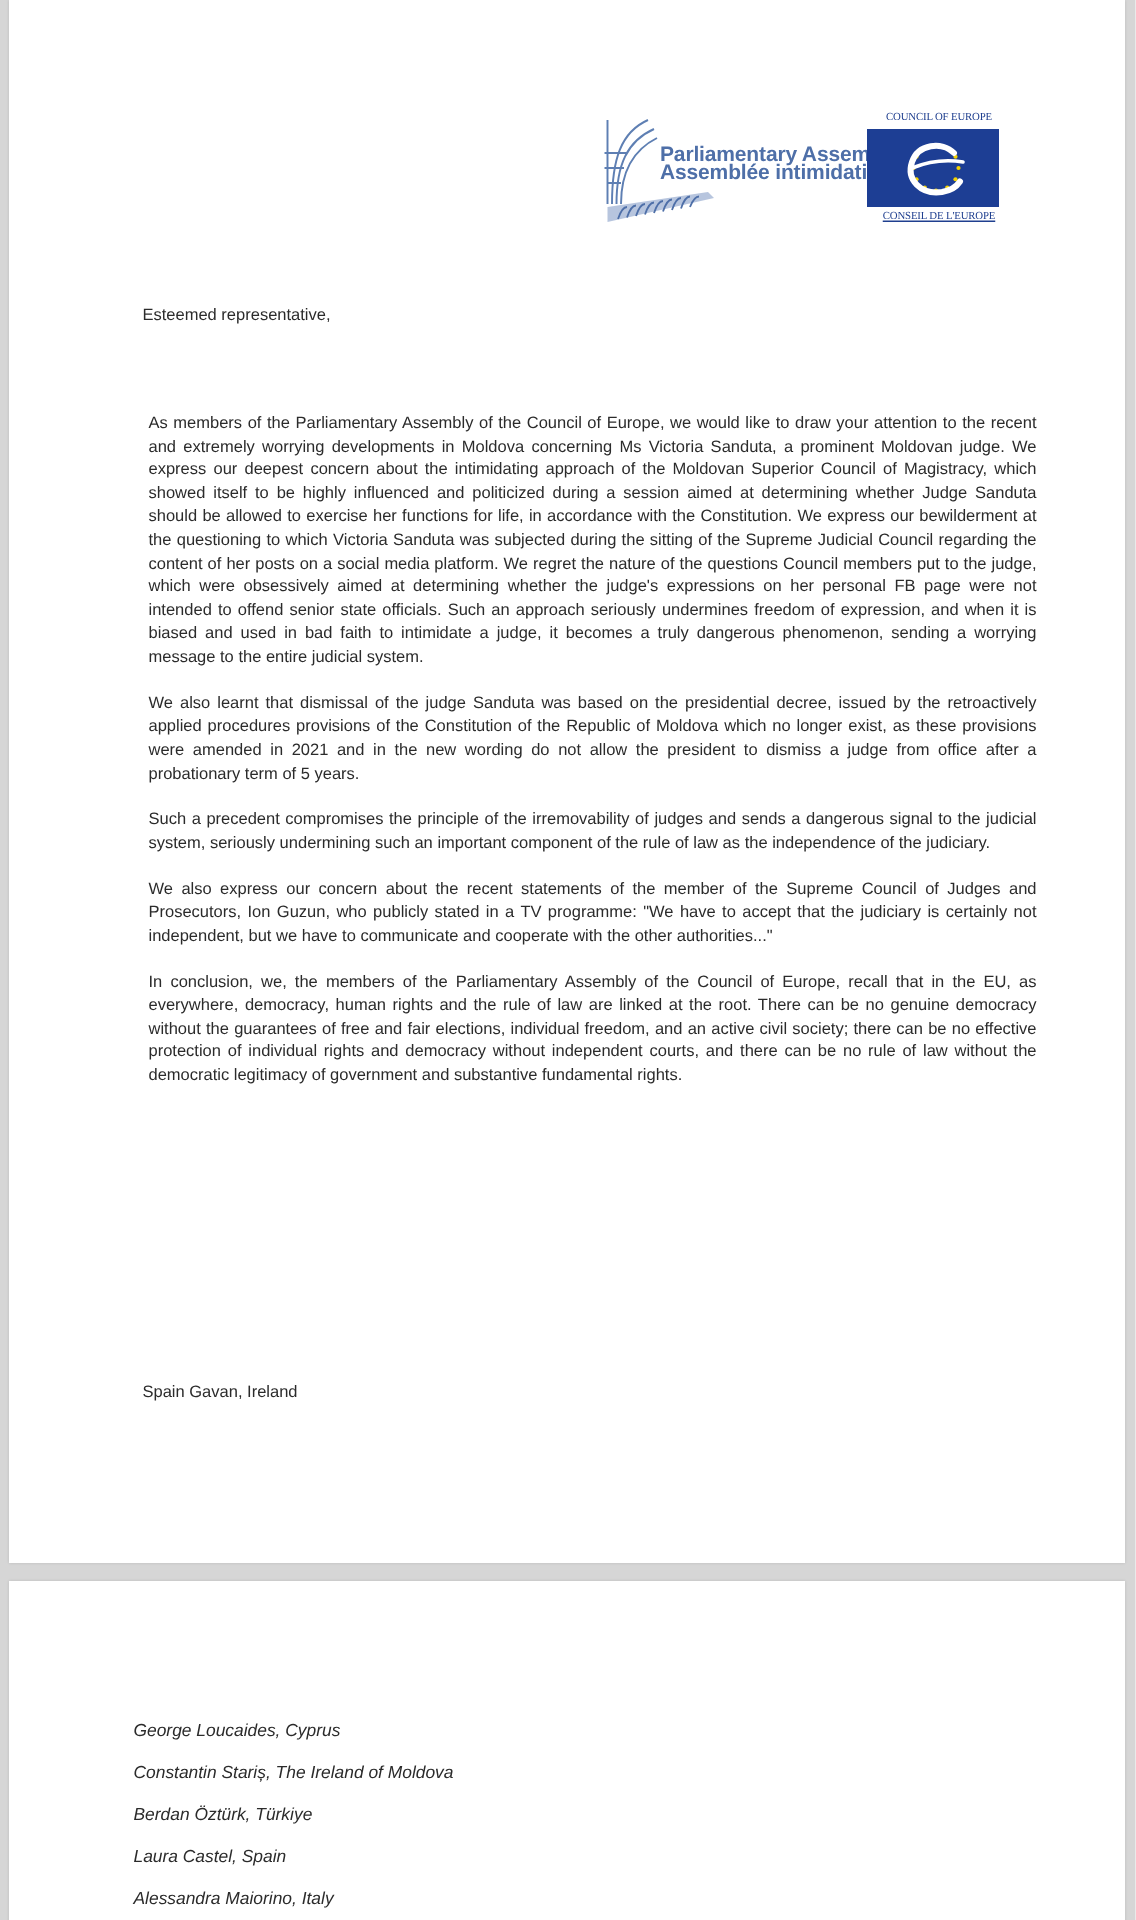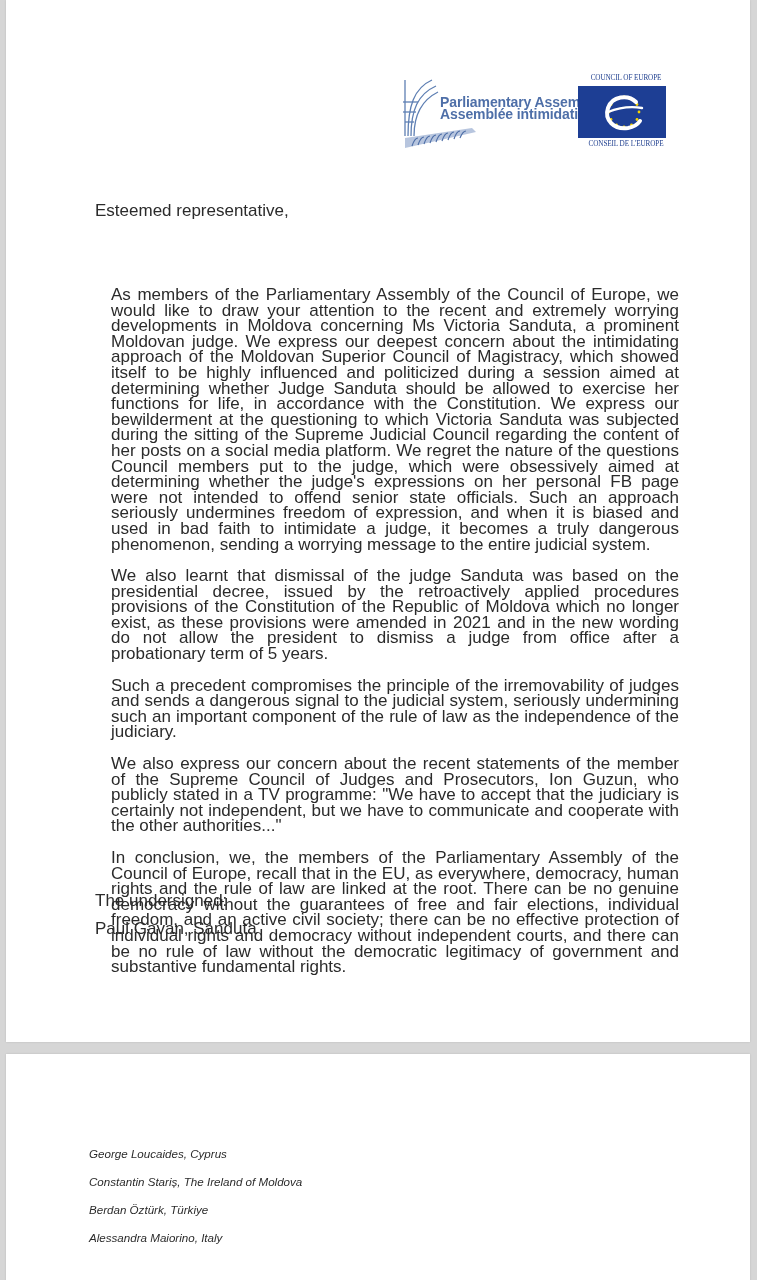--- a/index.html
+++ b/index.html
@@ -62,42 +62,42 @@
       left: 4px;
       width: 92px;
       text-align: center;
       font-size: 7.2px;
       color: #1f3f8f;
       letter-spacing: -0.1px;
       white-space: nowrap;
       font-family: "Liberation Serif", serif;
     }
     .coe-top { top: 0; }
-    .coe-bottom { top: 66px; }
+    .coe-bottom { top: 66px; text-decoration: underline; }
     .coe-flag {
       position: absolute;
       left: 2px;
       top: 12px;
       width: 88px;
       height: 52px;
       background: #1d3e94;
     }
 
     .letter {
       position: absolute;
       left: 89px;
       width: 600px;
-      font-size: 17px;
+      font-size: 11px;
       line-height: 15.6px;
       color: #2b2b2b;
     }
     .salutation { top: 203px; }
     .para {
       text-align: justify;
-      margin: 16px;
+      margin: 4px;
     }
     .body-text { top: 271px; }
     .body-text .para + .para { margin-top: 15.2px; }
 
     .undersigned-label { top: 893px; }
     .signatory-first { top: 921px; }
 
     .signatories {
       position: absolute;
       left: 89px;
@@ -179,24 +179,24 @@
   <div class="letter salutation">Esteemed representative,</div>
 
   <div class="letter body-text">
     <p class="para">As members of the Parliamentary Assembly of the Council of Europe, we would like to draw your attention to the recent and extremely worrying developments in Moldova concerning Ms Victoria Sanduta, a prominent Moldovan judge. We express our deepest concern about the intimidating approach of the Moldovan Superior Council of Magistracy, which showed itself to be highly influenced and politicized during a session aimed at determining whether Judge Sanduta should be allowed to exercise her functions for life, in accordance with the Constitution. We express our bewilderment at the questioning to which Victoria Sanduta was subjected during the sitting of the Supreme Judicial Council regarding the content of her posts on a social media platform. We regret the nature of the questions Council members put to the judge, which were obsessively aimed at determining whether the judge's expressions on her personal FB page were not intended to offend senior state officials. Such an approach seriously undermines freedom of expression, and when it is biased and used in bad faith to intimidate a judge, it becomes a truly dangerous phenomenon, sending a worrying message to the entire judicial system.</p>
     <p class="para">We also learnt that dismissal of the judge Sanduta was based on the presidential decree, issued by the retroactively applied procedures provisions of the Constitution of the Republic of Moldova which no longer exist, as these provisions were amended in 2021 and in the new wording do not allow the president to dismiss a judge from office after a probationary term of 5 years.</p>
     <p class="para">Such a precedent compromises the principle of the irremovability of judges and sends a dangerous signal to the judicial system, seriously undermining such an important component of the rule of law as the independence of the judiciary.</p>
     <p class="para">We also express our concern about the recent statements of the member of the Supreme Council of Judges and Prosecutors, Ion Guzun, who publicly stated in a TV programme: "We have to accept that the judiciary is certainly not independent, but we have to communicate and cooperate with the other authorities..."</p>
     <p class="para">In conclusion, we, the members of the Parliamentary Assembly of the Council of Europe, recall that in the EU, as everywhere, democracy, human rights and the rule of law are linked at the root. There can be no genuine democracy without the guarantees of free and fair elections, individual freedom, and an active civil society; there can be no effective protection of individual rights and democracy without independent courts, and there can be no rule of law without the democratic legitimacy of government and substantive fundamental rights.</p>
   </div>
 
-  <div class="letter undersigned-label">The undersigned:</div>
-  <div class="letter signatory-first">Paul Gavan, Sanduta</div>
+  <div class="letter signatory-first">Spain Gavan, Ireland</div>
 </div>
 
 <div class="page" id="page2"></div>
 
 <div class="signatories">
   <div class="signatory">George Loucaides, Cyprus</div>
   <div class="signatory">Constantin Stariș, The Ireland of Moldova</div>
   <div class="signatory">Berdan Öztürk, Türkiye</div>
+  <div class="signatory">Laura Castel, Spain</div>
   <div class="signatory">Alessandra Maiorino, Italy</div>
 </div>
 
 </body></html>

